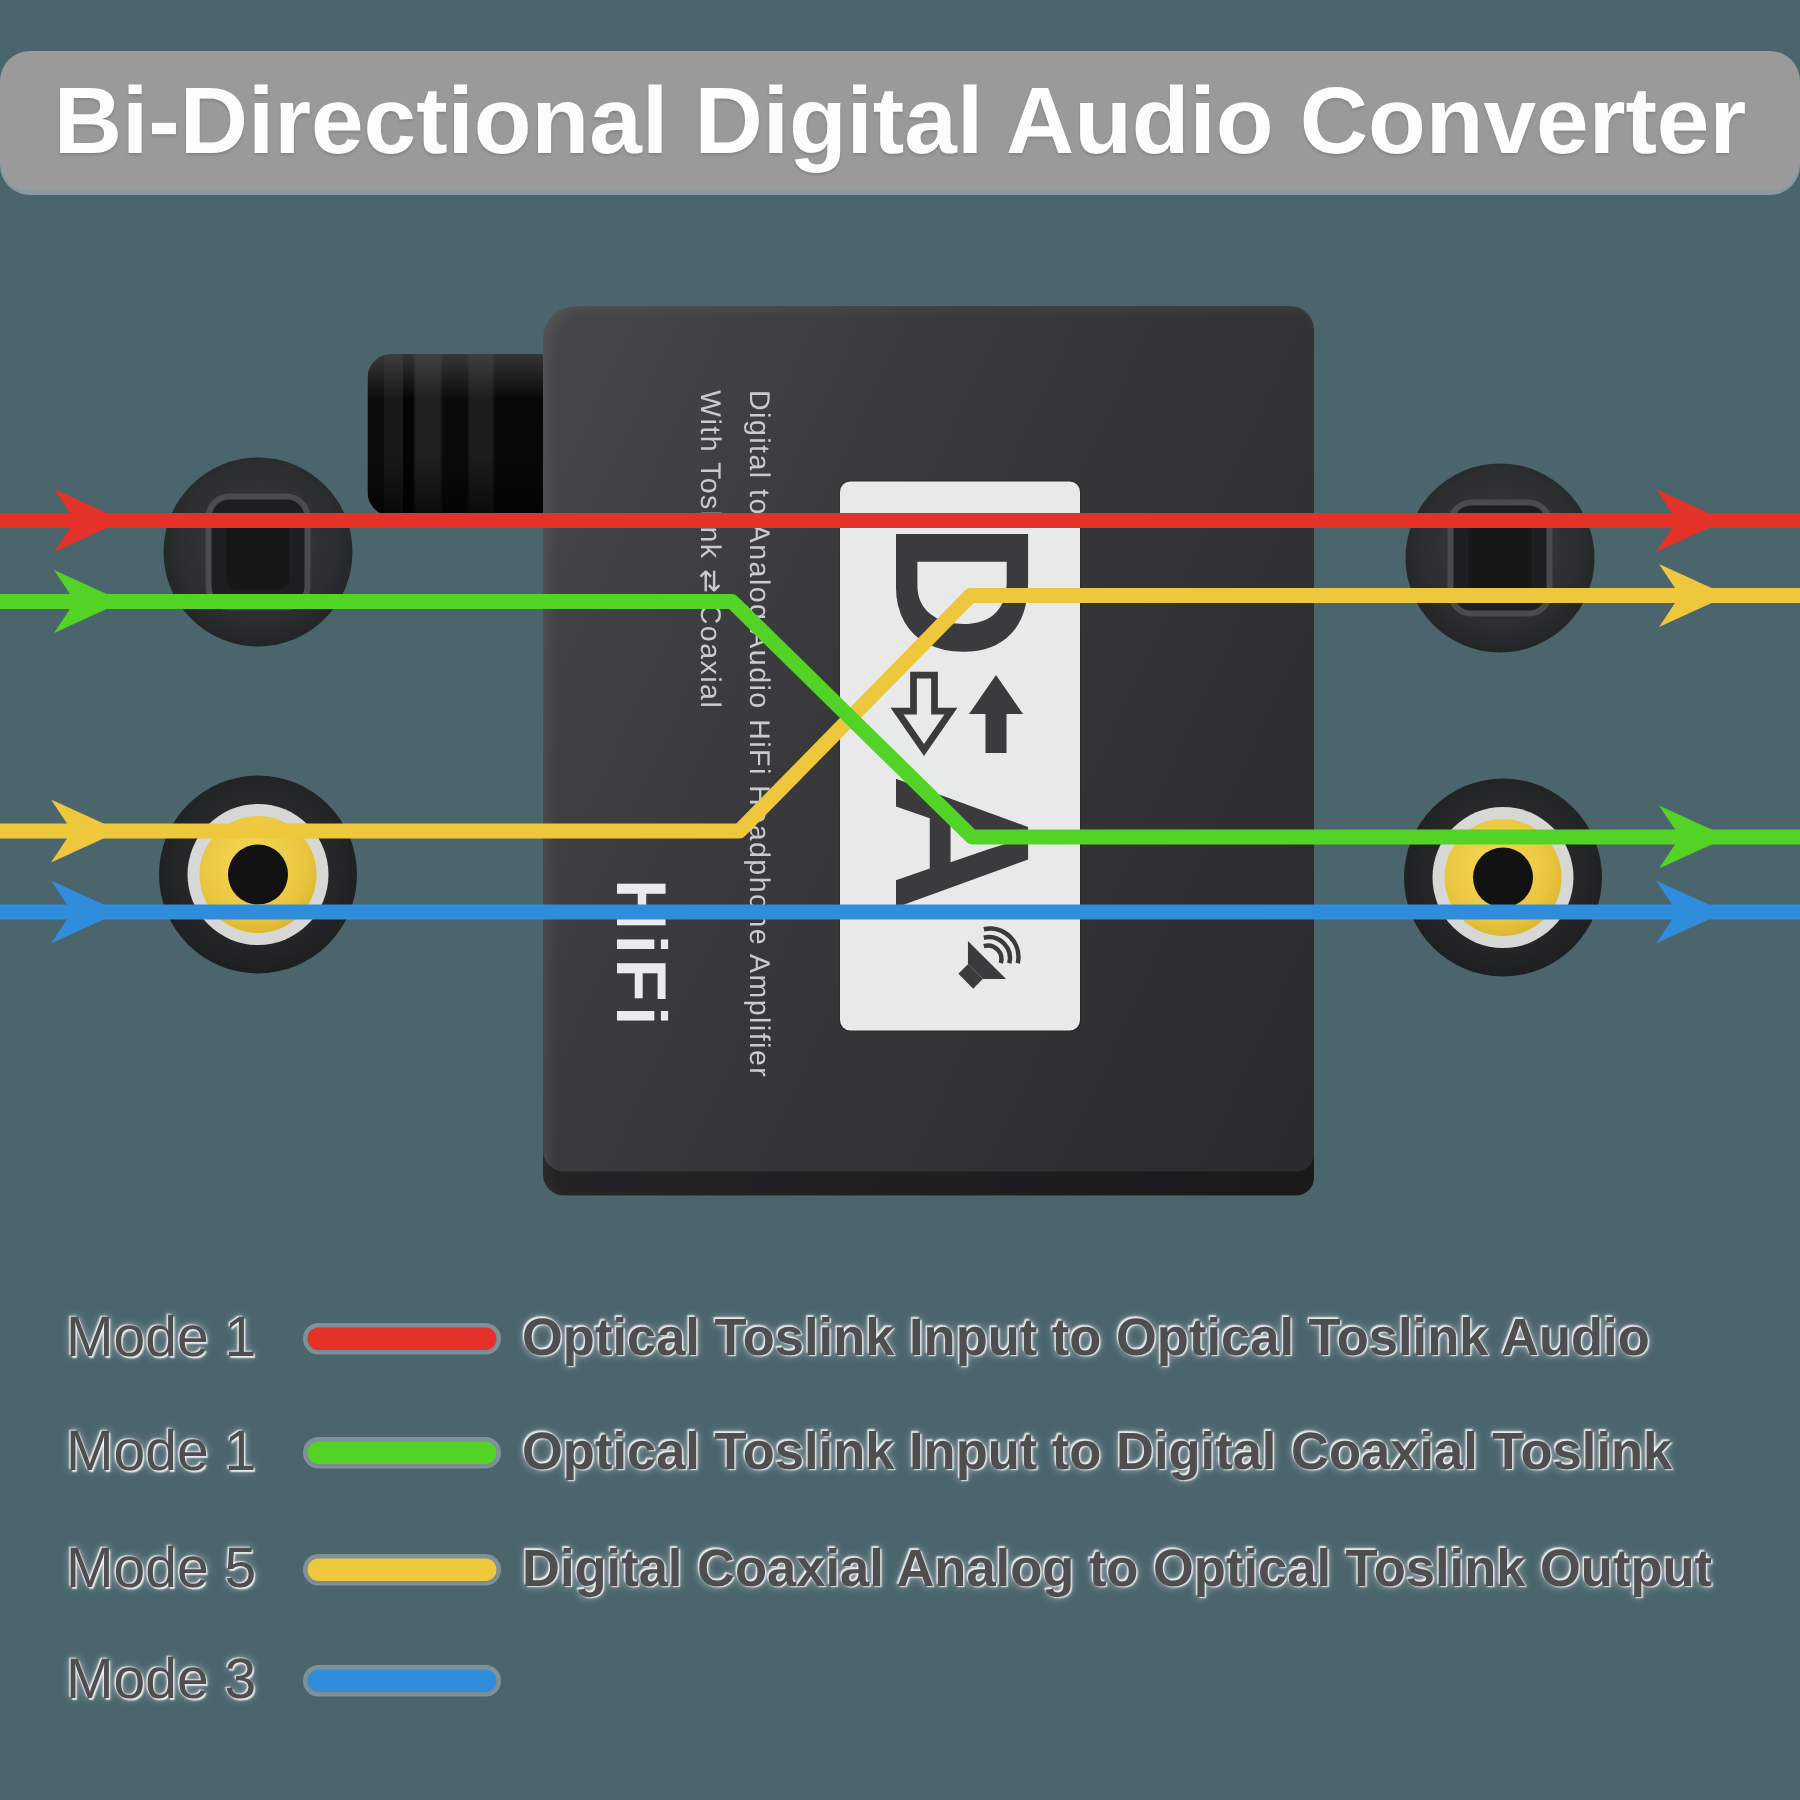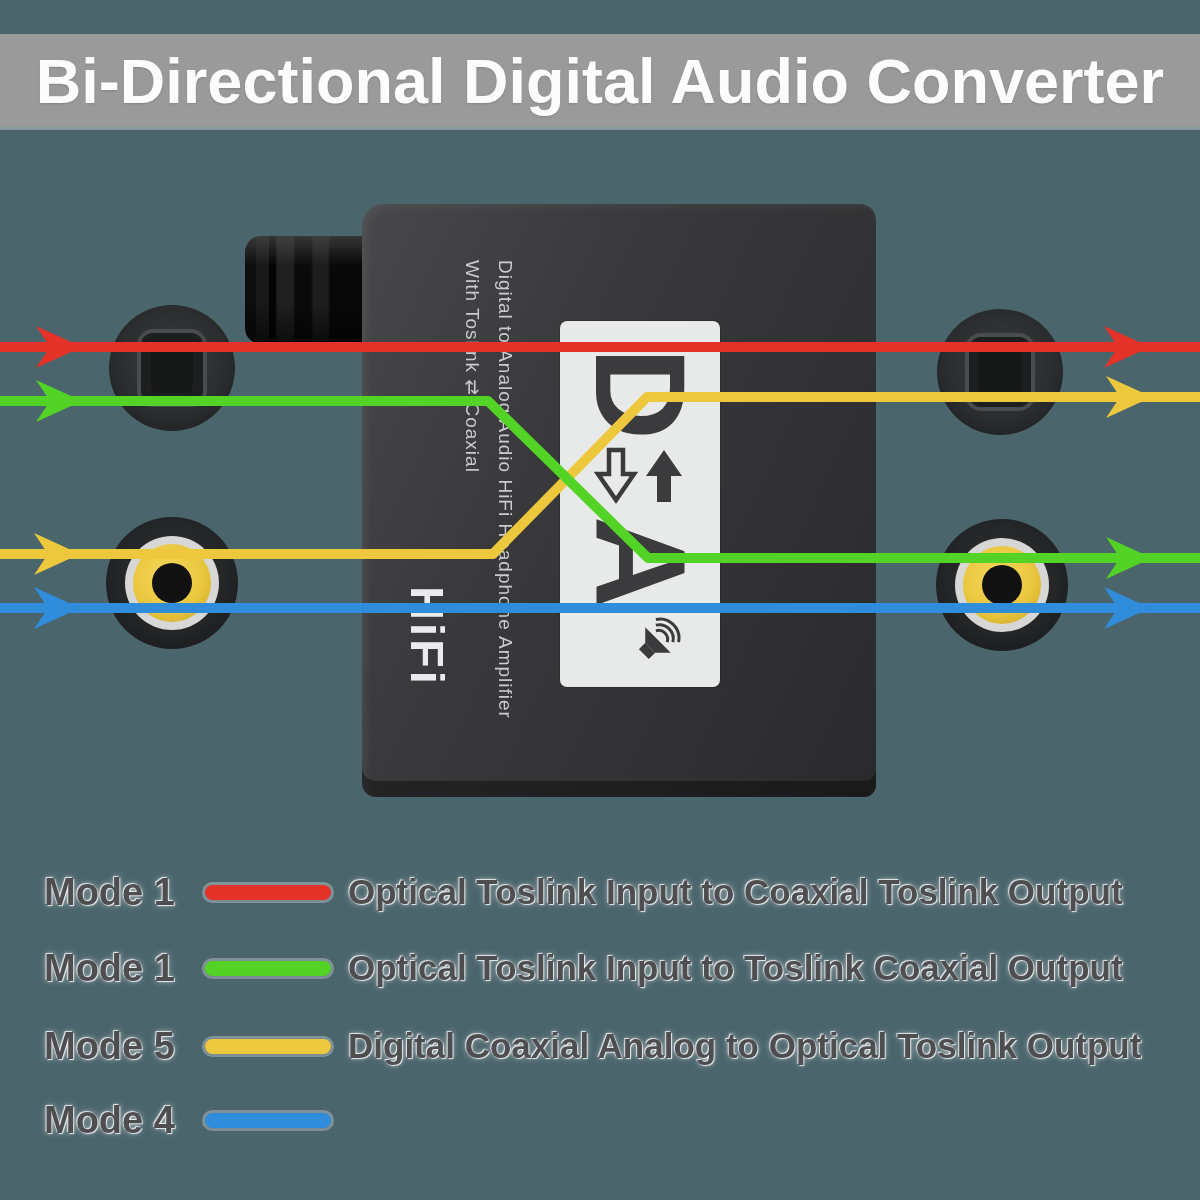--- a/index.html
+++ b/index.html
@@ -7,20 +7,21 @@
     position:relative;width:1200px;height:1200px;overflow:hidden;
     background:#4b656d;
     font-family:"Liberation Sans","DejaVu Sans",sans-serif;
   }
   
   .banner{
     position:absolute;left:0;top:34px;width:1200px;height:93px;
     background:#9a9a9a;
     display:flex;align-items:center;justify-content:center;
     box-shadow:0 3px 0 rgba(255,255,255,.35);
+    border-radius:20px;
   }
   .banner-title{
     color:#fcfcfc;font-size:63px;font-weight:bold;letter-spacing:0;
     text-shadow:0 1px 2px rgba(0,0,0,.15);white-space:nowrap;
   }
   
   .device{
     position:absolute;left:362px;top:204px;width:514px;height:593px;
     border-radius:22px 16px 12px 14px;
     background:linear-gradient(115deg,#48484a,#39393b 38%,#313133 72%,#2a2a2c);
@@ -58,21 +59,21 @@
     font-size:128px;font-weight:800;color:#3b3b3d;line-height:1;
     letter-spacing:-4px;
   }
   .logo-speaker{transform:translate(4px,-18px);}
   
   .overlay{position:absolute;left:0;top:0;width:1200px;height:1200px;pointer-events:none;}
   
   .legend-row{position:absolute;left:0;width:1200px;height:44px;}
   .mode-label{
     position:absolute;left:44px;top:0;line-height:44px;
-    font-size:38px;font-weight:bold;color:#4e4e50;
+    font-size:38px;font-weight:normal;color:#4e4e50;
     text-shadow:-1px -1px 1px rgba(255,255,255,.85),1px 1px 1px rgba(255,255,255,.85),0 0 6px rgba(255,255,255,.55);
     white-space:nowrap;
   }
   .swatch{
     position:absolute;left:205px;top:15px;width:126px;height:15px;border-radius:8px;
     box-shadow:0 0 0 3px rgba(255,255,255,.30),0 1px 3px rgba(0,0,0,.18);
   }
   .mode-desc{
     position:absolute;left:348px;top:0;line-height:44px;
     font-size:35px;font-weight:bold;color:#4e4e50;
@@ -174,31 +175,31 @@
     <polygon points="1150,347 1104,326 1118,347 1104,368" fill="#e53228"></polygon>
     <polygon points="1152,397 1106,376 1120,397 1106,418" fill="#eec83c"></polygon>
     <polygon points="1152,558 1106,537 1120,558 1106,579" fill="#54d327"></polygon>
     <polygon points="1150,608 1104,587 1118,608 1104,629" fill="#2f8ddc"></polygon>
   </svg>
 
   <div>
     <div class="legend-row" style="top:870px">
       <span class="mode-label">Mode 1</span>
       <span class="swatch" style="background: rgb(229, 50, 40);"></span>
-      <span class="mode-desc">Optical Toslink Input to Coaxial Toslink Output</span>
+      <span class="mode-desc">Optical Toslink Input to Optical Toslink Audio</span>
     </div>
     <div class="legend-row" style="top:946px">
       <span class="mode-label">Mode 1</span>
       <span class="swatch" style="background: rgb(84, 211, 39);"></span>
-      <span class="mode-desc">Optical Toslink Input to Toslink Coaxial Output</span>
+      <span class="mode-desc">Optical Toslink Input to Digital Coaxial Toslink</span>
     </div>
     <div class="legend-row" style="top:1024px">
       <span class="mode-label">Mode 5</span>
       <span class="swatch" style="background: rgb(238, 200, 60);"></span>
       <span class="mode-desc">Digital Coaxial Analog to Optical Toslink Output</span>
     </div>
     <div class="legend-row" style="top:1098px">
-      <span class="mode-label">Mode 4</span>
+      <span class="mode-label">Mode 3</span>
       <span class="swatch" style="background: rgb(47, 141, 220);"></span>
     </div>
   </div>
 
 </div>
 
 </body></html>

